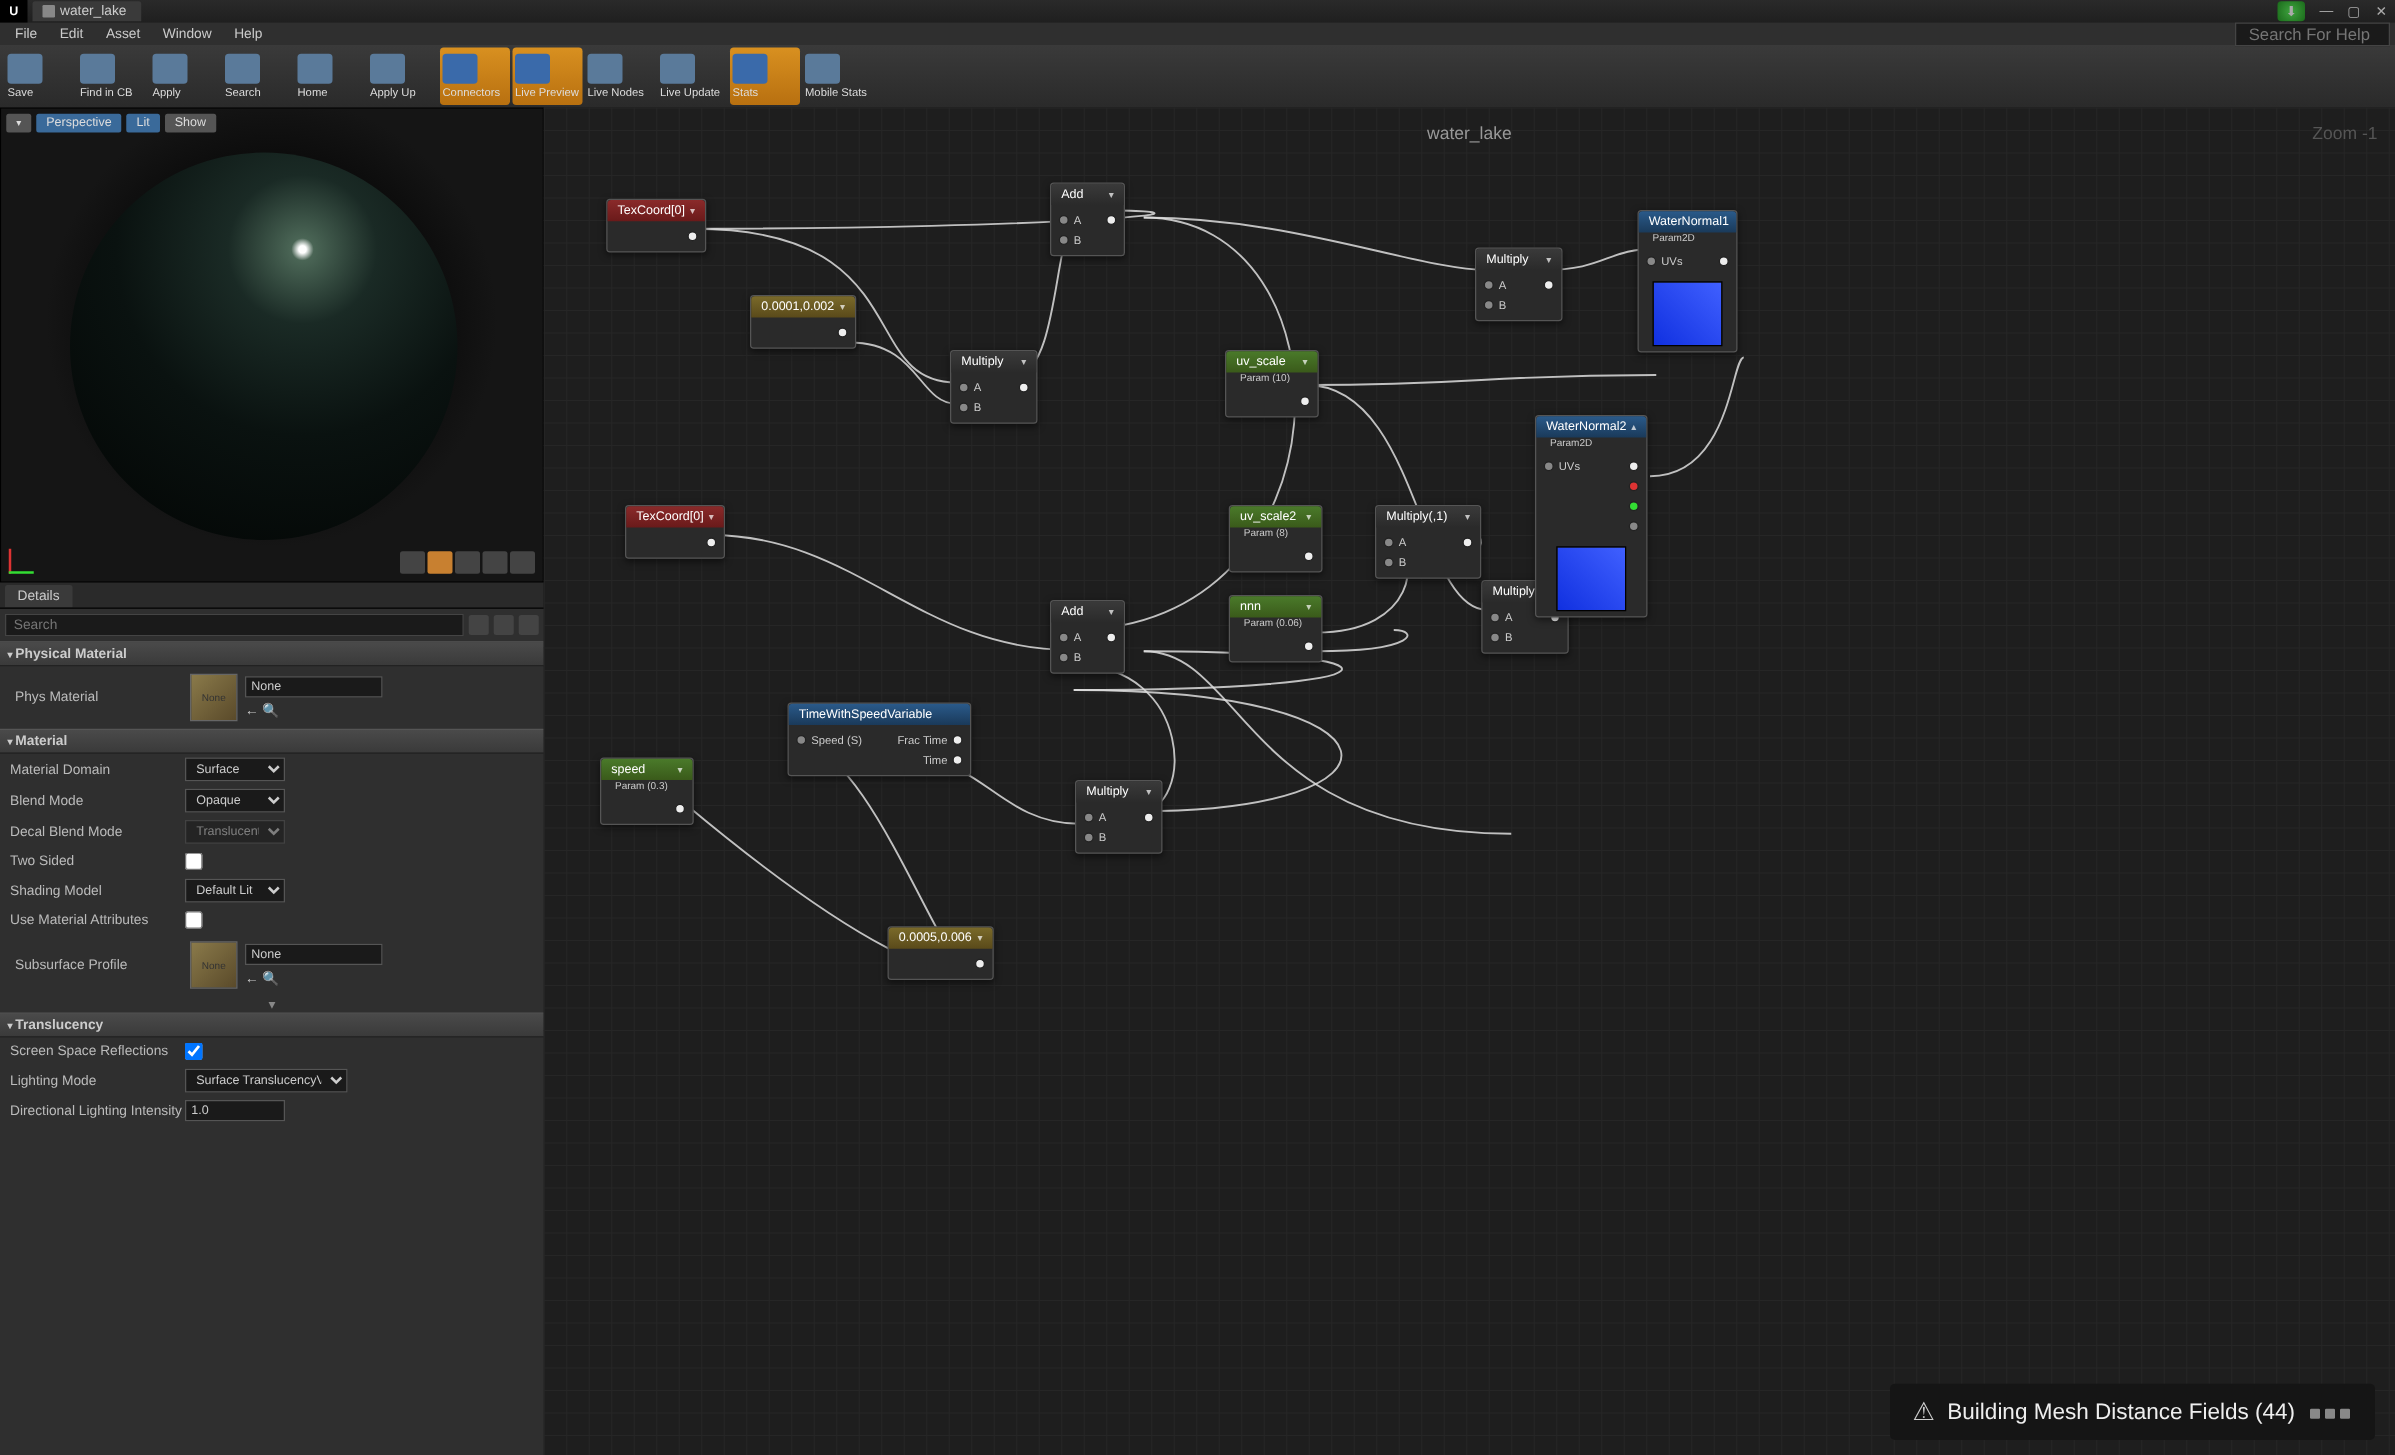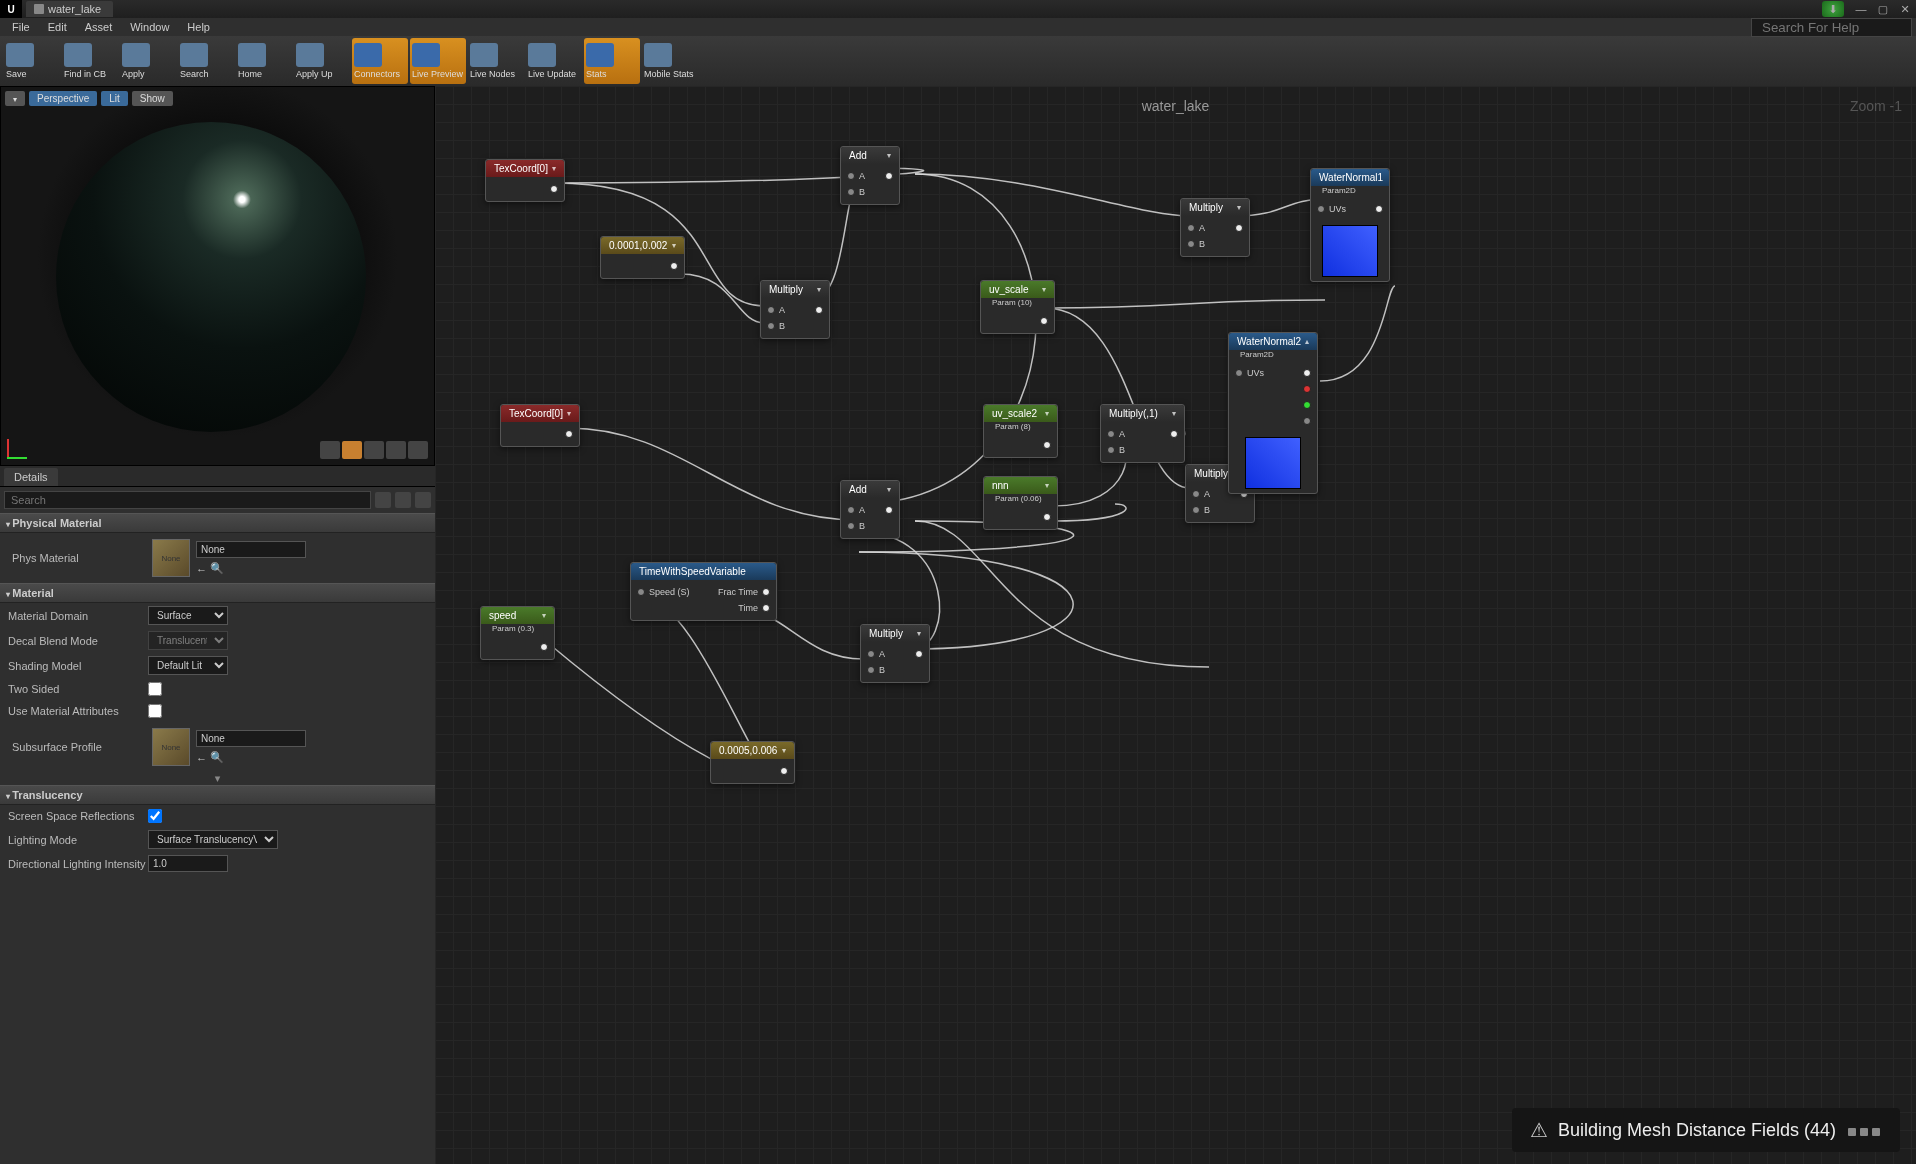--- a/index.html
+++ b/index.html
@@ -10,21 +10,21 @@
 .titlebar .ue-logo { width: 22px; height: 18px; background: #000; color:#fff; display:flex;align-items:center;justify-content:center;font-weight:bold;font-size:10px;}
 .tab { background: #3a3a3a; padding: 2px 12px 2px 8px; margin-left: 4px; border-radius: 2px 2px 0 0; display:flex;align-items:center;gap:4px;}
 .tab .doc-icon{width:10px;height:10px;background:#888;border-radius:1px;}
 .win-controls { margin-left: auto; display:flex; }
 .win-controls span { width:22px;height:16px;display:flex;align-items:center;justify-content:center;color:#aaa;}
 .green-arrow{width:26px;height:16px;background:radial-gradient(circle,#3fa33f,#1a6a1a);border-radius:3px;margin:0 6px;display:flex;align-items:center;justify-content:center;color:#fff;}
 
 
 .menubar { height: 18px; background: #2f2f2f; display:flex; align-items:center; padding:0 4px; gap:2px;}
 .menubar span { padding: 2px 8px; }
-.search-help { margin-left:auto; background:#1a1a1a; border:1px solid #444; padding:1px 10px; width:161px; color:#fdba74;}
+.search-help { margin-left:auto; background:#1a1a1a; border:1px solid #444; padding:1px 10px; width:124px; color:#fdba74;}
 
 
 .toolbar { height: 50px; background: linear-gradient(#3a3a3a,#2a2a2a); display:flex; padding:2px 4px; gap:2px;}
 .tbtn { width:56px; display:flex;flex-direction:column;justify-content:center;gap:2px;border-radius:3px;padding:2px;}
 .tbtn.active { background: linear-gradient(#d89020,#b87010); }
 .tbtn .ticon { width:28px;height:24px;background:#5a7a9a;border-radius:3px;display:flex;align-items:center;justify-content:center;}
 .tbtn.active .ticon{background:#3a6aaa;}
 .tbtn .tlabel{font-size:9px;color:#ddd;white-space:nowrap;}
 
 .main { display:flex; height: calc(100% - 86px); }
@@ -204,30 +204,34 @@
           <div style="margin-top:4px;"><span>←</span>&nbsp;<span>🔍</span></div>
         </div>
       </div>
 
       <div class="cat">Material</div>
       <div class="prop">
           <span class="plabel">Material Domain</span>
           <select><option>Surface</option></select>
         </div>
       <div class="prop">
+          <span class="plabel">Blend Mode</span>
+          <select><option>Opaque</option></select>
+        </div>
+      <div class="prop">
           <span class="plabel">Decal Blend Mode</span>
           <select disabled="" style="opacity:.5"><option>Translucent</option></select>
         </div>
       <div class="prop">
+          <span class="plabel">Two Sided</span>
+          <input type="checkbox" style="">
+        </div>
+      <div class="prop">
           <span class="plabel">Shading Model</span>
           <select><option>Default Lit</option></select>
-        </div>
-      <div class="prop">
-          <span class="plabel">Two Sided</span>
-          <input type="checkbox" style="">
         </div>
       <div class="prop">
           <span class="plabel">Use Material Attributes</span>
           <input type="checkbox" style="">
         </div>
       <div class="prop propbig">
         <span class="plabel">Subsurface Profile</span>
         <span class="thumb">None</span>
         <div>
           <div class="combo" style="width:110px;">None</div>

